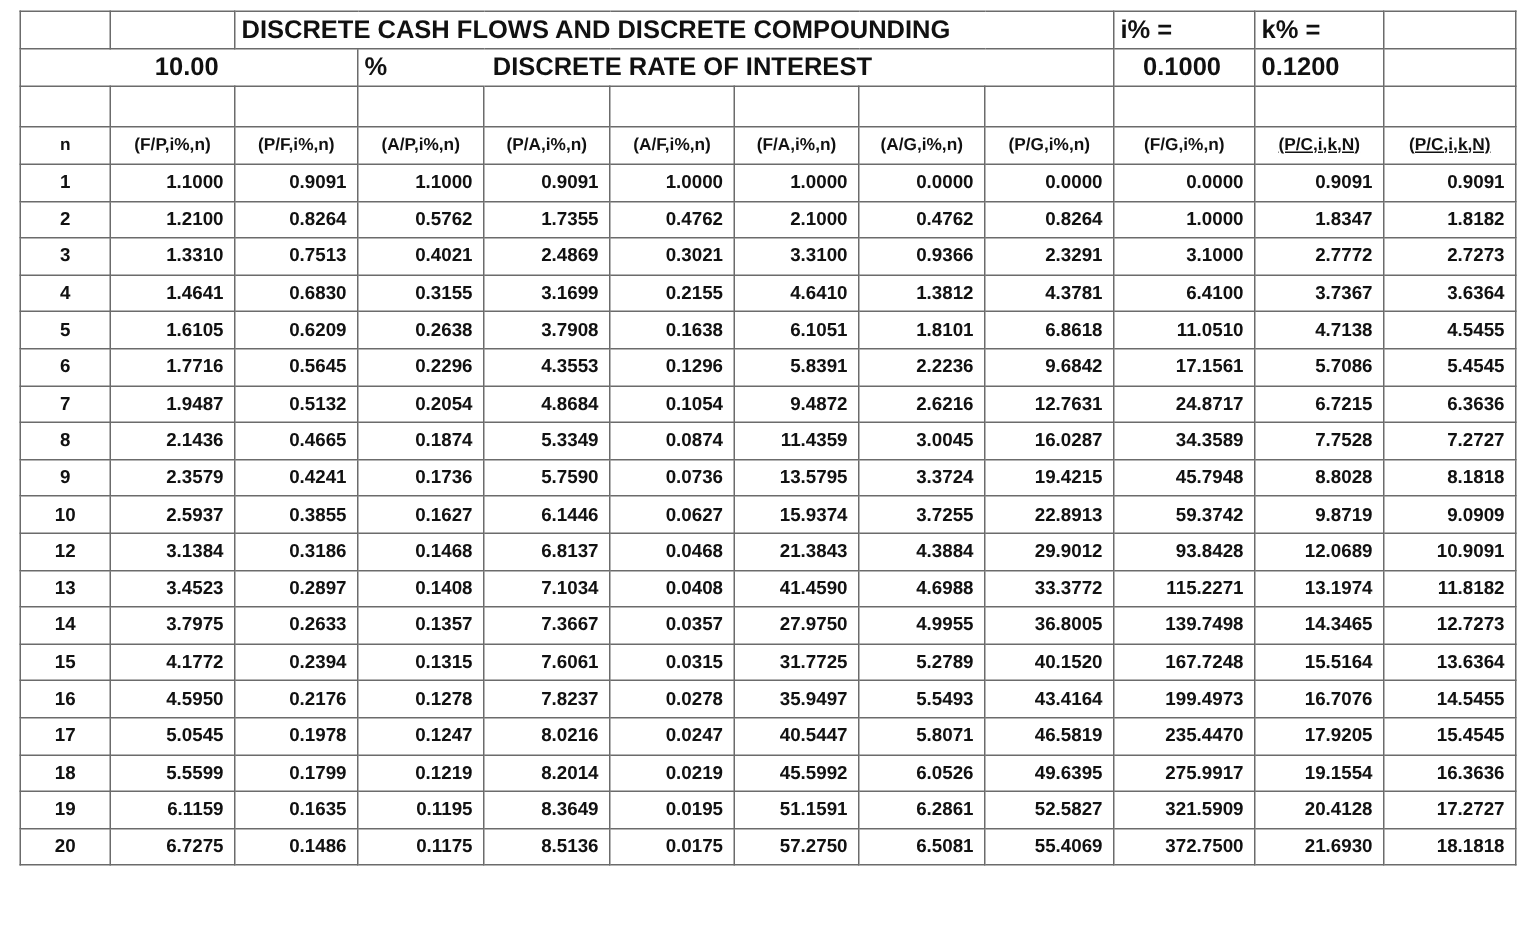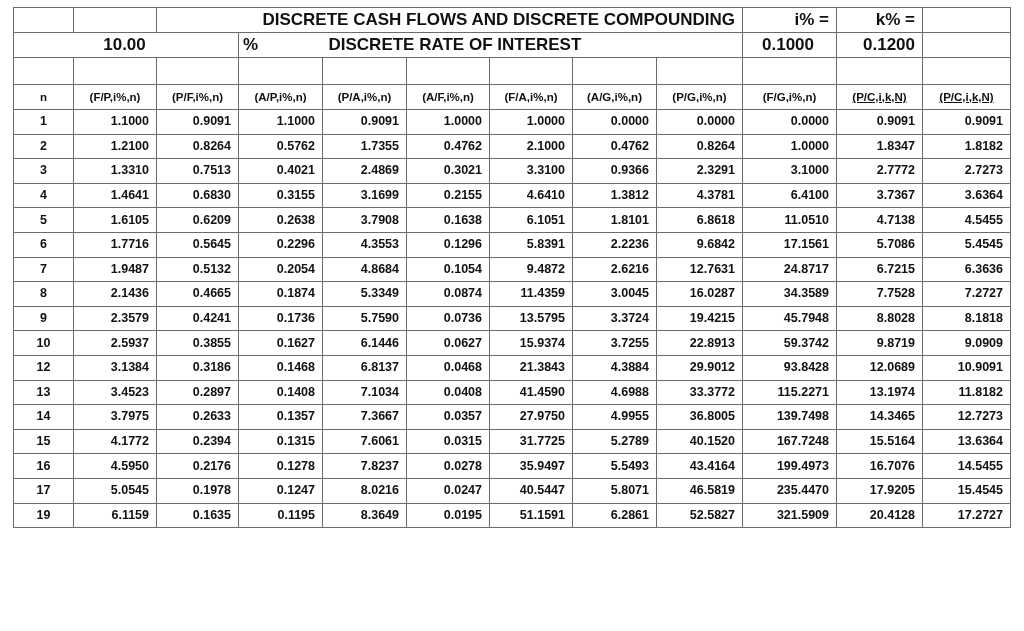--- a/index.html
+++ b/index.html
@@ -17,21 +17,21 @@
       white-space: nowrap; overflow: hidden;
       height: 23px; line-height: 23px;
     }
     tr.title td { height: 24px; font-size: 17px; line-height: 24px; }
     tr.rate td { height: 24px; font-size: 17px; line-height: 24px; }
     tr.blank1 td { height: 26px; }
     tr.hdr td { height: 24px; font-size: 11.5px; text-align: center; padding: 0 2px; }
     tr.sub td { height: 22px; font-size: 15px; text-align: center; }
     tr.data td { height: 23.6px; line-height: 23px; text-align: right; font-size: 12.5px; }
     tr.data td.n { text-align: center; padding: 0; }
-    .c { text-align: right; }
+    .c { text-align: left; }
     .r { text-align: center; }
     .l { text-align: left; }
     .u { text-decoration: underline; }
     td.noright { border-right: none !important; }
     td.noleft { border-left: none !important; }
   </style>
 </head>
 <body>
 
 <table class="sheet">
@@ -312,27 +312,55 @@
         <td>8.0216</td>
         <td>0.0247</td>
         <td>40.5447</td>
         <td>5.8071</td>
         <td>46.5819</td>
         <td>235.4470</td>
         <td>17.9205</td>
         <td>15.4545</td>
       </tr>
       <tr class="data">
+        <td class="n">18</td>
+        <td>5.5599</td>
+        <td>0.1799</td>
+        <td>0.1219</td>
+        <td>8.2014</td>
+        <td>0.0219</td>
+        <td>45.5992</td>
+        <td>6.0526</td>
+        <td>49.6395</td>
+        <td>275.9917</td>
+        <td>19.1554</td>
+        <td>16.3636</td>
+      </tr>
+      <tr class="data">
         <td class="n">19</td>
         <td>6.1159</td>
         <td>0.1635</td>
         <td>0.1195</td>
         <td>8.3649</td>
         <td>0.0195</td>
         <td>51.1591</td>
         <td>6.2861</td>
         <td>52.5827</td>
         <td>321.5909</td>
         <td>20.4128</td>
         <td>17.2727</td>
       </tr>
+      <tr class="data">
+        <td class="n">20</td>
+        <td>6.7275</td>
+        <td>0.1486</td>
+        <td>0.1175</td>
+        <td>8.5136</td>
+        <td>0.0175</td>
+        <td>57.2750</td>
+        <td>6.5081</td>
+        <td>55.4069</td>
+        <td>372.7500</td>
+        <td>21.6930</td>
+        <td>18.1818</td>
+      </tr>
     </tbody>
 </table>
 
 </body></html>

